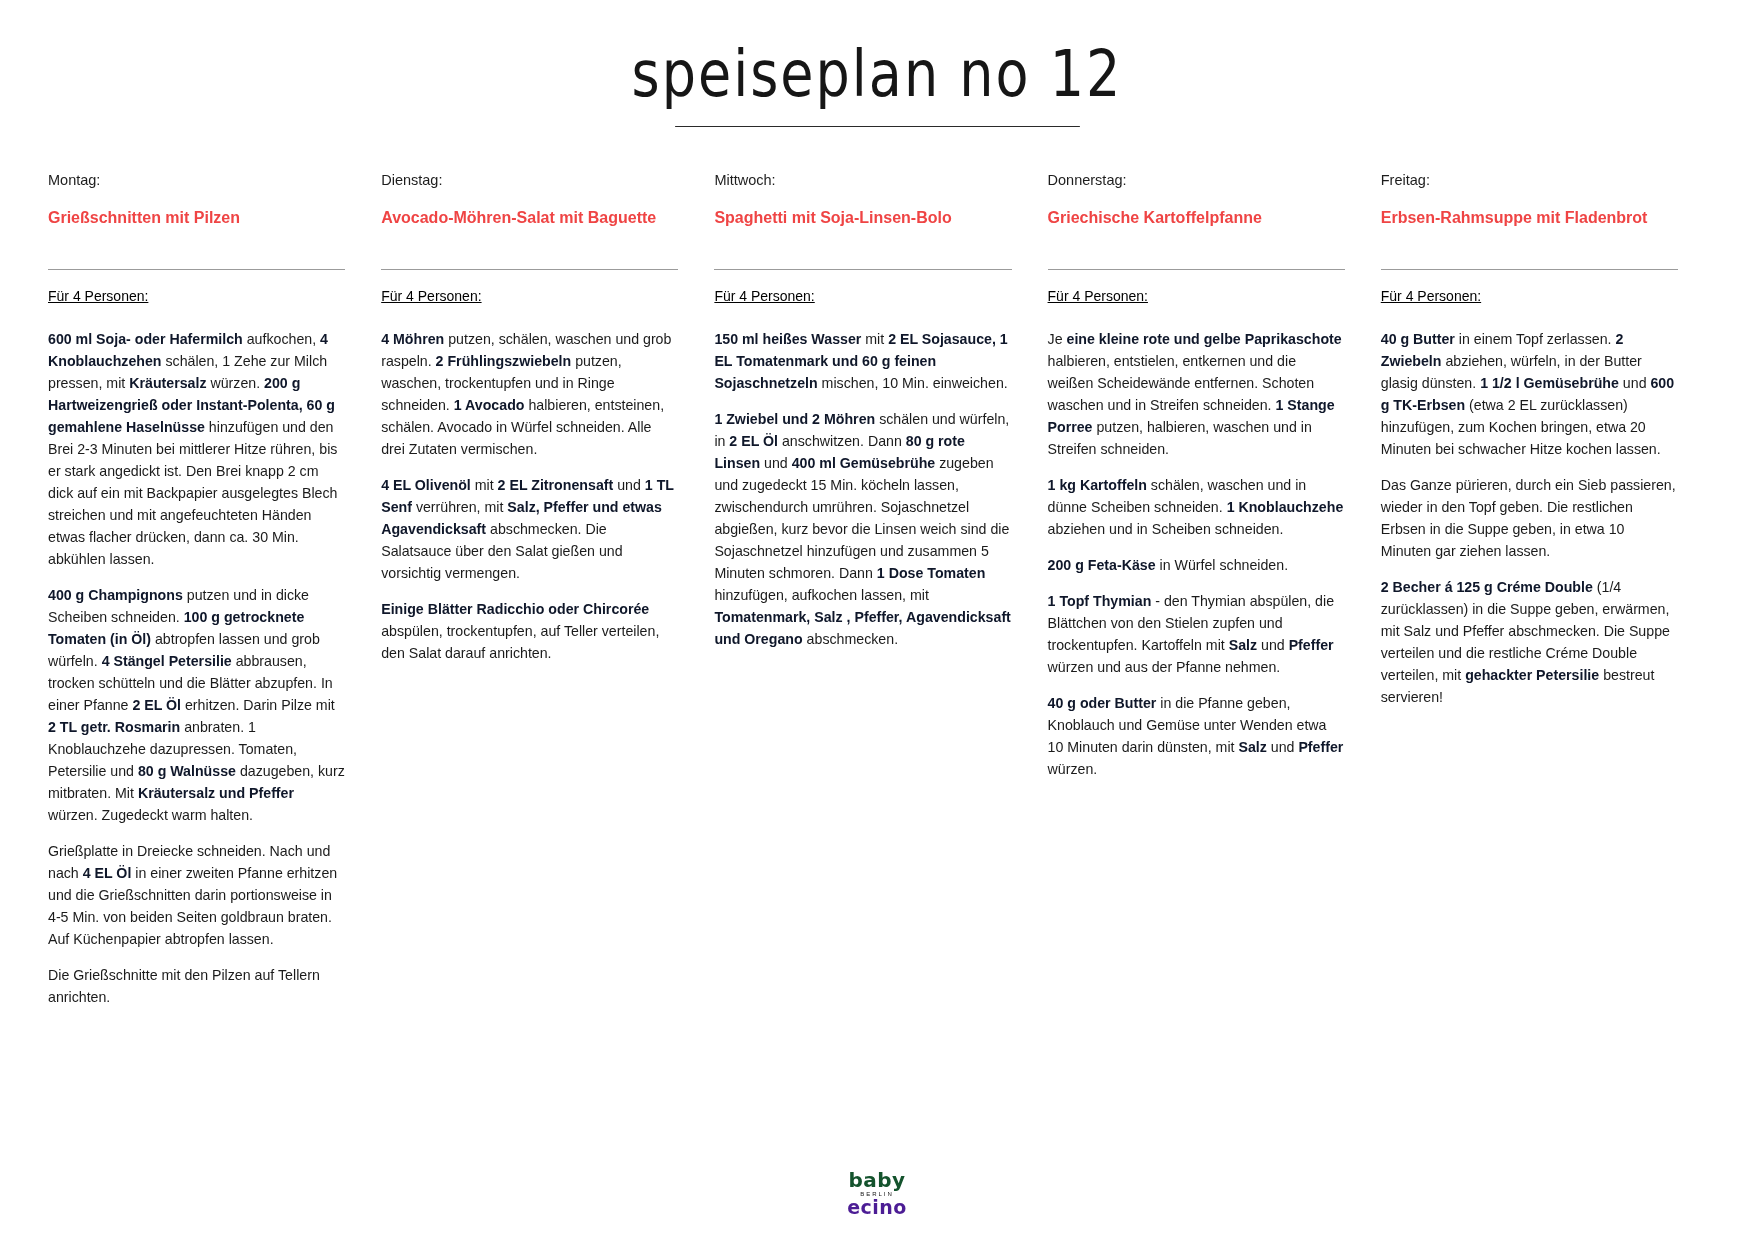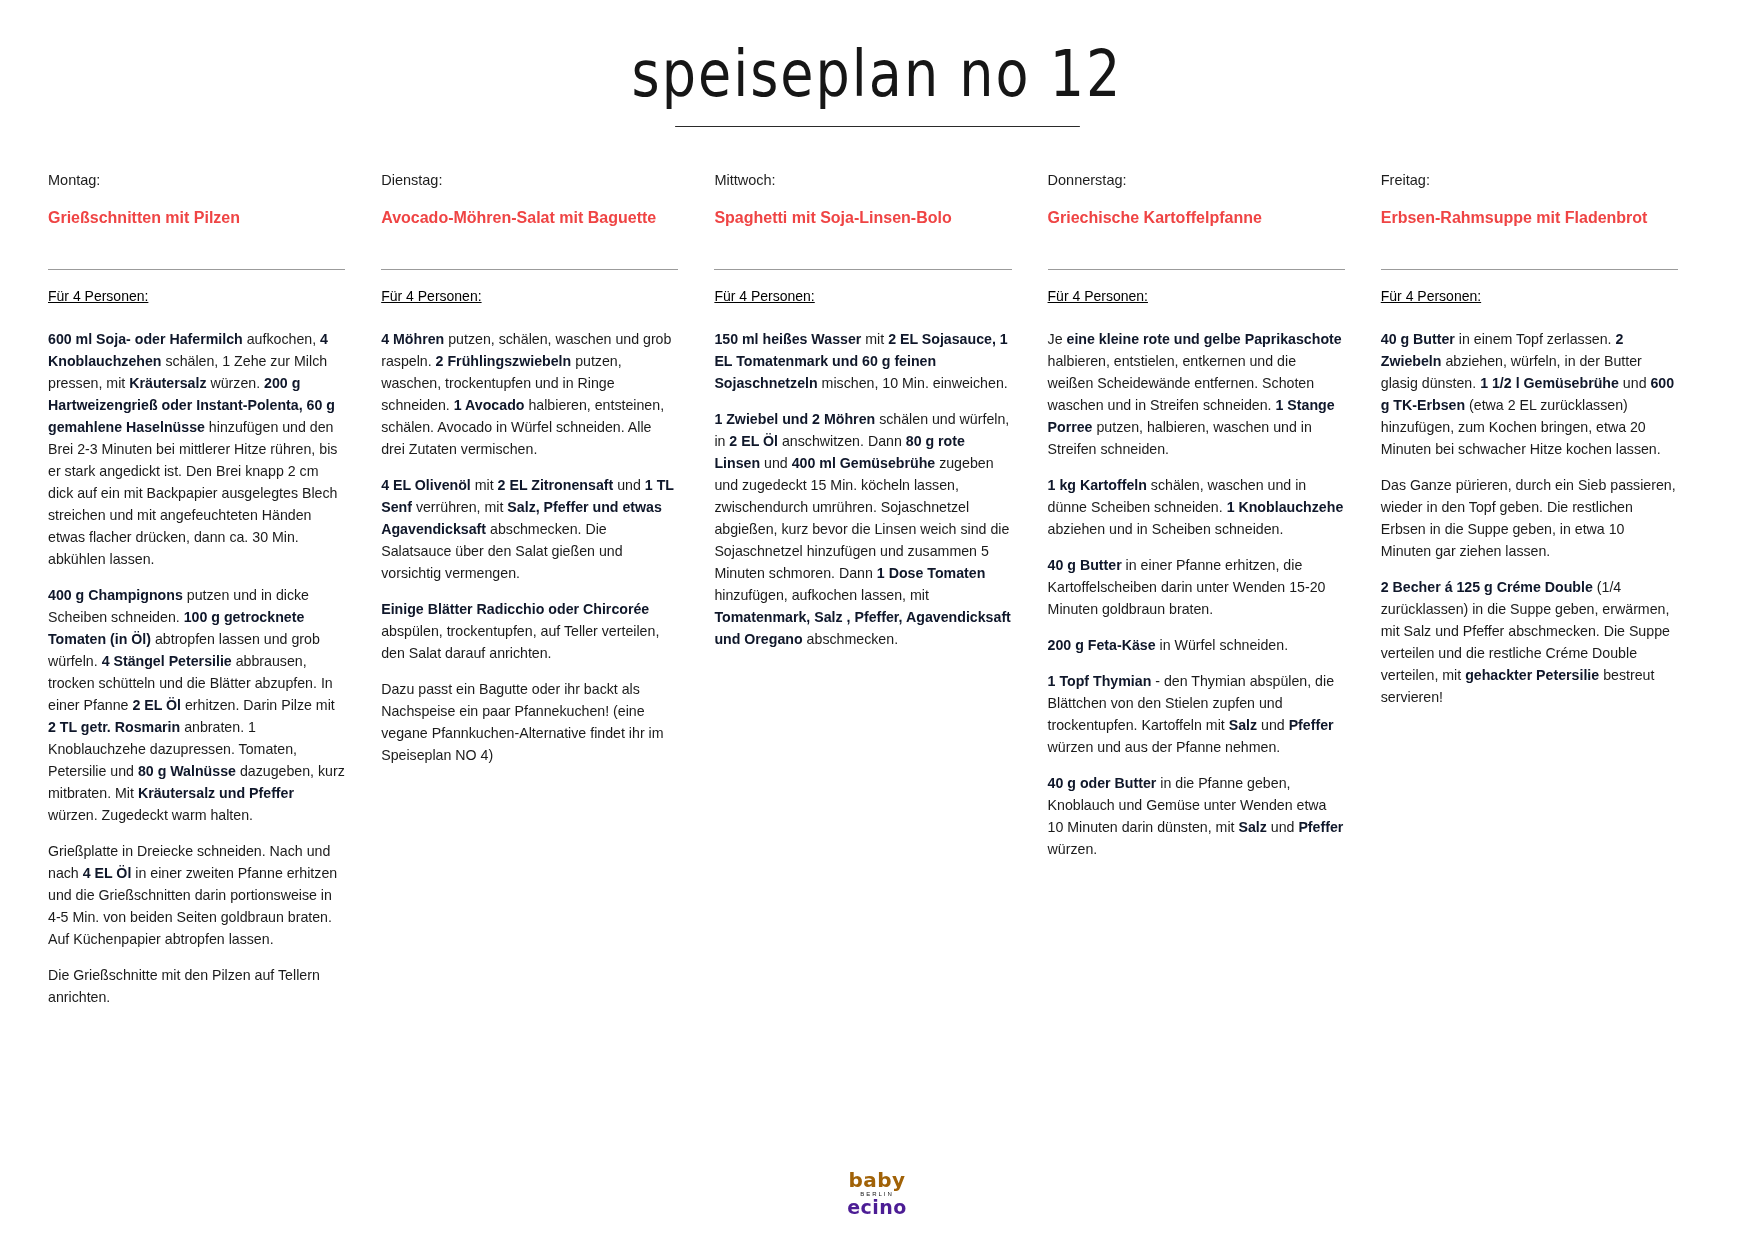--- a/index.html
+++ b/index.html
@@ -100,21 +100,21 @@
     bottom: 22px;
     left: 0;
     right: 0;
     text-align: center;
   }
   .logo-top {
     font-family: "DejaVu Sans", sans-serif;
     font-size: 20px;
     font-weight: bold;
     letter-spacing: 0.5px;
-    color: #a16207;
+    color: #14532d;
     line-height: 1;
   }
   .logo-mid {
     font-size: 6px;
     letter-spacing: 2px;
     color: #141414;
     margin-top: 1px;
     line-height: 1;
   }
   .logo-bot {
@@ -153,21 +153,20 @@
 
     <div class="col">
       <div class="day-label">Dienstag:</div>
       <div class="day-dish">Avocado-Möhren-Salat mit Baguette</div>
       <div class="rule"></div>
       <div class="servings">Für 4 Personen:</div>
       <div class="body-text">
           <p class="para"><b>4 Möhren</b><span> putzen, schälen, waschen und grob raspeln. </span><b>2 Frühlingszwiebeln</b><span> putzen, waschen, trockentupfen und in Ringe schneiden. </span><b>1 Avocado</b><span> halbieren, entsteinen, schälen. Avocado in Würfel schneiden. Alle drei Zutaten vermischen.</span></p>
           <p class="para"><b>4 EL Olivenöl</b><span> mit </span><b>2 EL Zitronensaft</b><span> und </span><b>1 TL Senf</b><span> verrühren, mit </span><b>Salz, Pfeffer und etwas Agavendicksaft</b><span> abschmecken. Die Salatsauce über den Salat gießen und vorsichtig vermengen.</span></p>
           <p class="para"><b>Einige Blätter Radicchio oder Chircorée</b><span> abspülen, trockentupfen, auf Teller verteilen, den Salat darauf anrichten.</span></p>
-          <p class="para"><span>Dazu passt ein Bagutte oder ihr backt als Nachspeise ein paar Pfannekuchen! (eine vegane Pfannkuchen-Alternative findet ihr im Speiseplan NO 4)</span></p>
         </div>
     </div>
 
     <div class="col">
       <div class="day-label">Mittwoch:</div>
       <div class="day-dish">Spaghetti mit Soja-Linsen-Bolo</div>
       <div class="rule"></div>
       <div class="servings">Für 4 Personen:</div>
       <div class="body-text">
           <p class="para"><b>150 ml heißes Wasser</b><span> mit </span><b>2 EL Sojasauce, 1 EL Tomatenmark und 60 g feinen Sojaschnetzeln</b><span> mischen, 10 Min. einweichen.</span></p>
@@ -176,21 +175,20 @@
     </div>
 
     <div class="col">
       <div class="day-label">Donnerstag:</div>
       <div class="day-dish">Griechische Kartoffelpfanne</div>
       <div class="rule"></div>
       <div class="servings">Für 4 Personen:</div>
       <div class="body-text">
           <p class="para"><span>Je </span><b>eine kleine rote und gelbe Paprikaschote</b><span> halbieren, entstielen, entkernen und die weißen Scheidewände entfernen. Schoten waschen und in Streifen schneiden. </span><b>1 Stange Porree</b><span> putzen, halbieren, waschen und in Streifen schneiden.</span></p>
           <p class="para"><b>1 kg Kartoffeln</b><span> schälen, waschen und in dünne Scheiben schneiden. </span><b>1 Knoblauchzehe</b><span> abziehen und in Scheiben schneiden.</span></p>
-          <p class="para"><b>40 g Butter</b><span> in einer Pfanne erhitzen, die Kartoffelscheiben darin unter Wenden 15-20 Minuten goldbraun braten.</span></p>
           <p class="para"><b>200 g Feta-Käse</b><span> in Würfel schneiden.</span></p>
           <p class="para"><b>1 Topf Thymian</b><span> - den Thymian abspülen, die Blättchen von den Stielen zupfen und trockentupfen. Kartoffeln mit </span><b>Salz</b><span> und </span><b>Pfeffer</b><span> würzen und aus der Pfanne nehmen.</span></p>
           <p class="para"><b>40 g oder Butter</b><span> in die Pfanne geben, Knoblauch und Gemüse unter Wenden etwa 10 Minuten darin dünsten, mit </span><b>Salz</b><span> und </span><b>Pfeffer</b><span> würzen.</span></p>
         </div>
     </div>
 
     <div class="col">
       <div class="day-label">Freitag:</div>
       <div class="day-dish">Erbsen-Rahmsuppe mit Fladenbrot</div>
       <div class="rule"></div>

